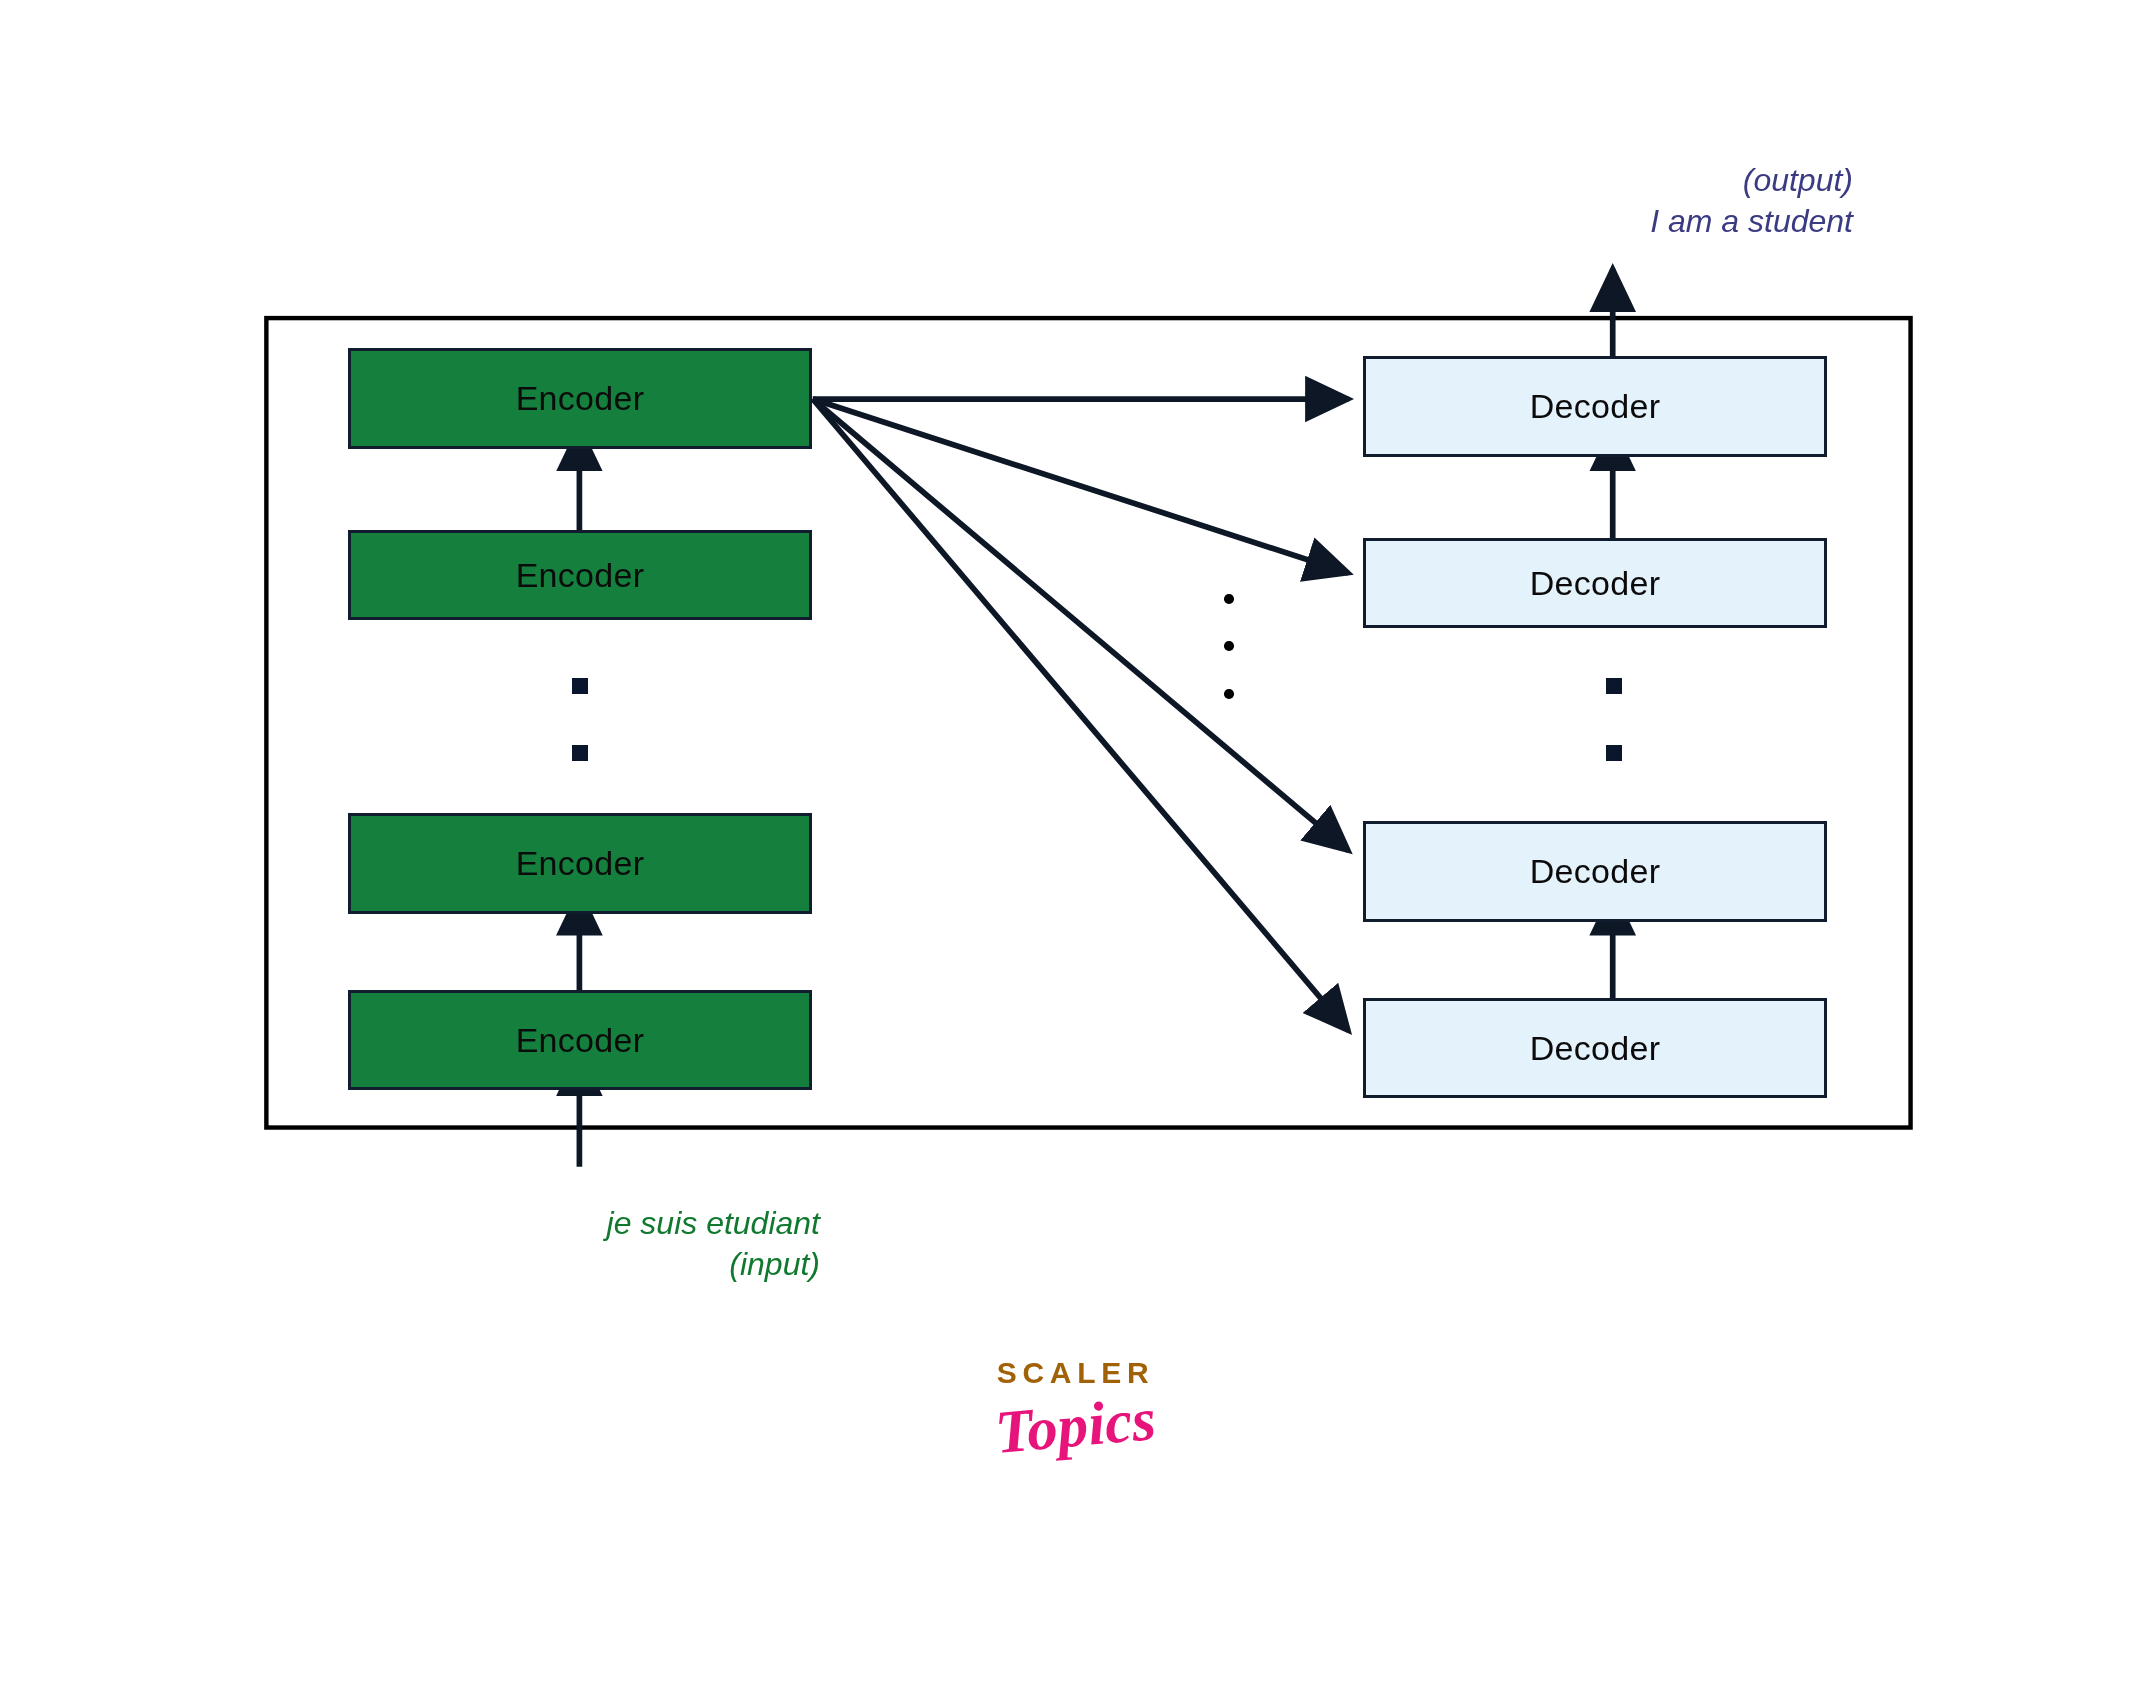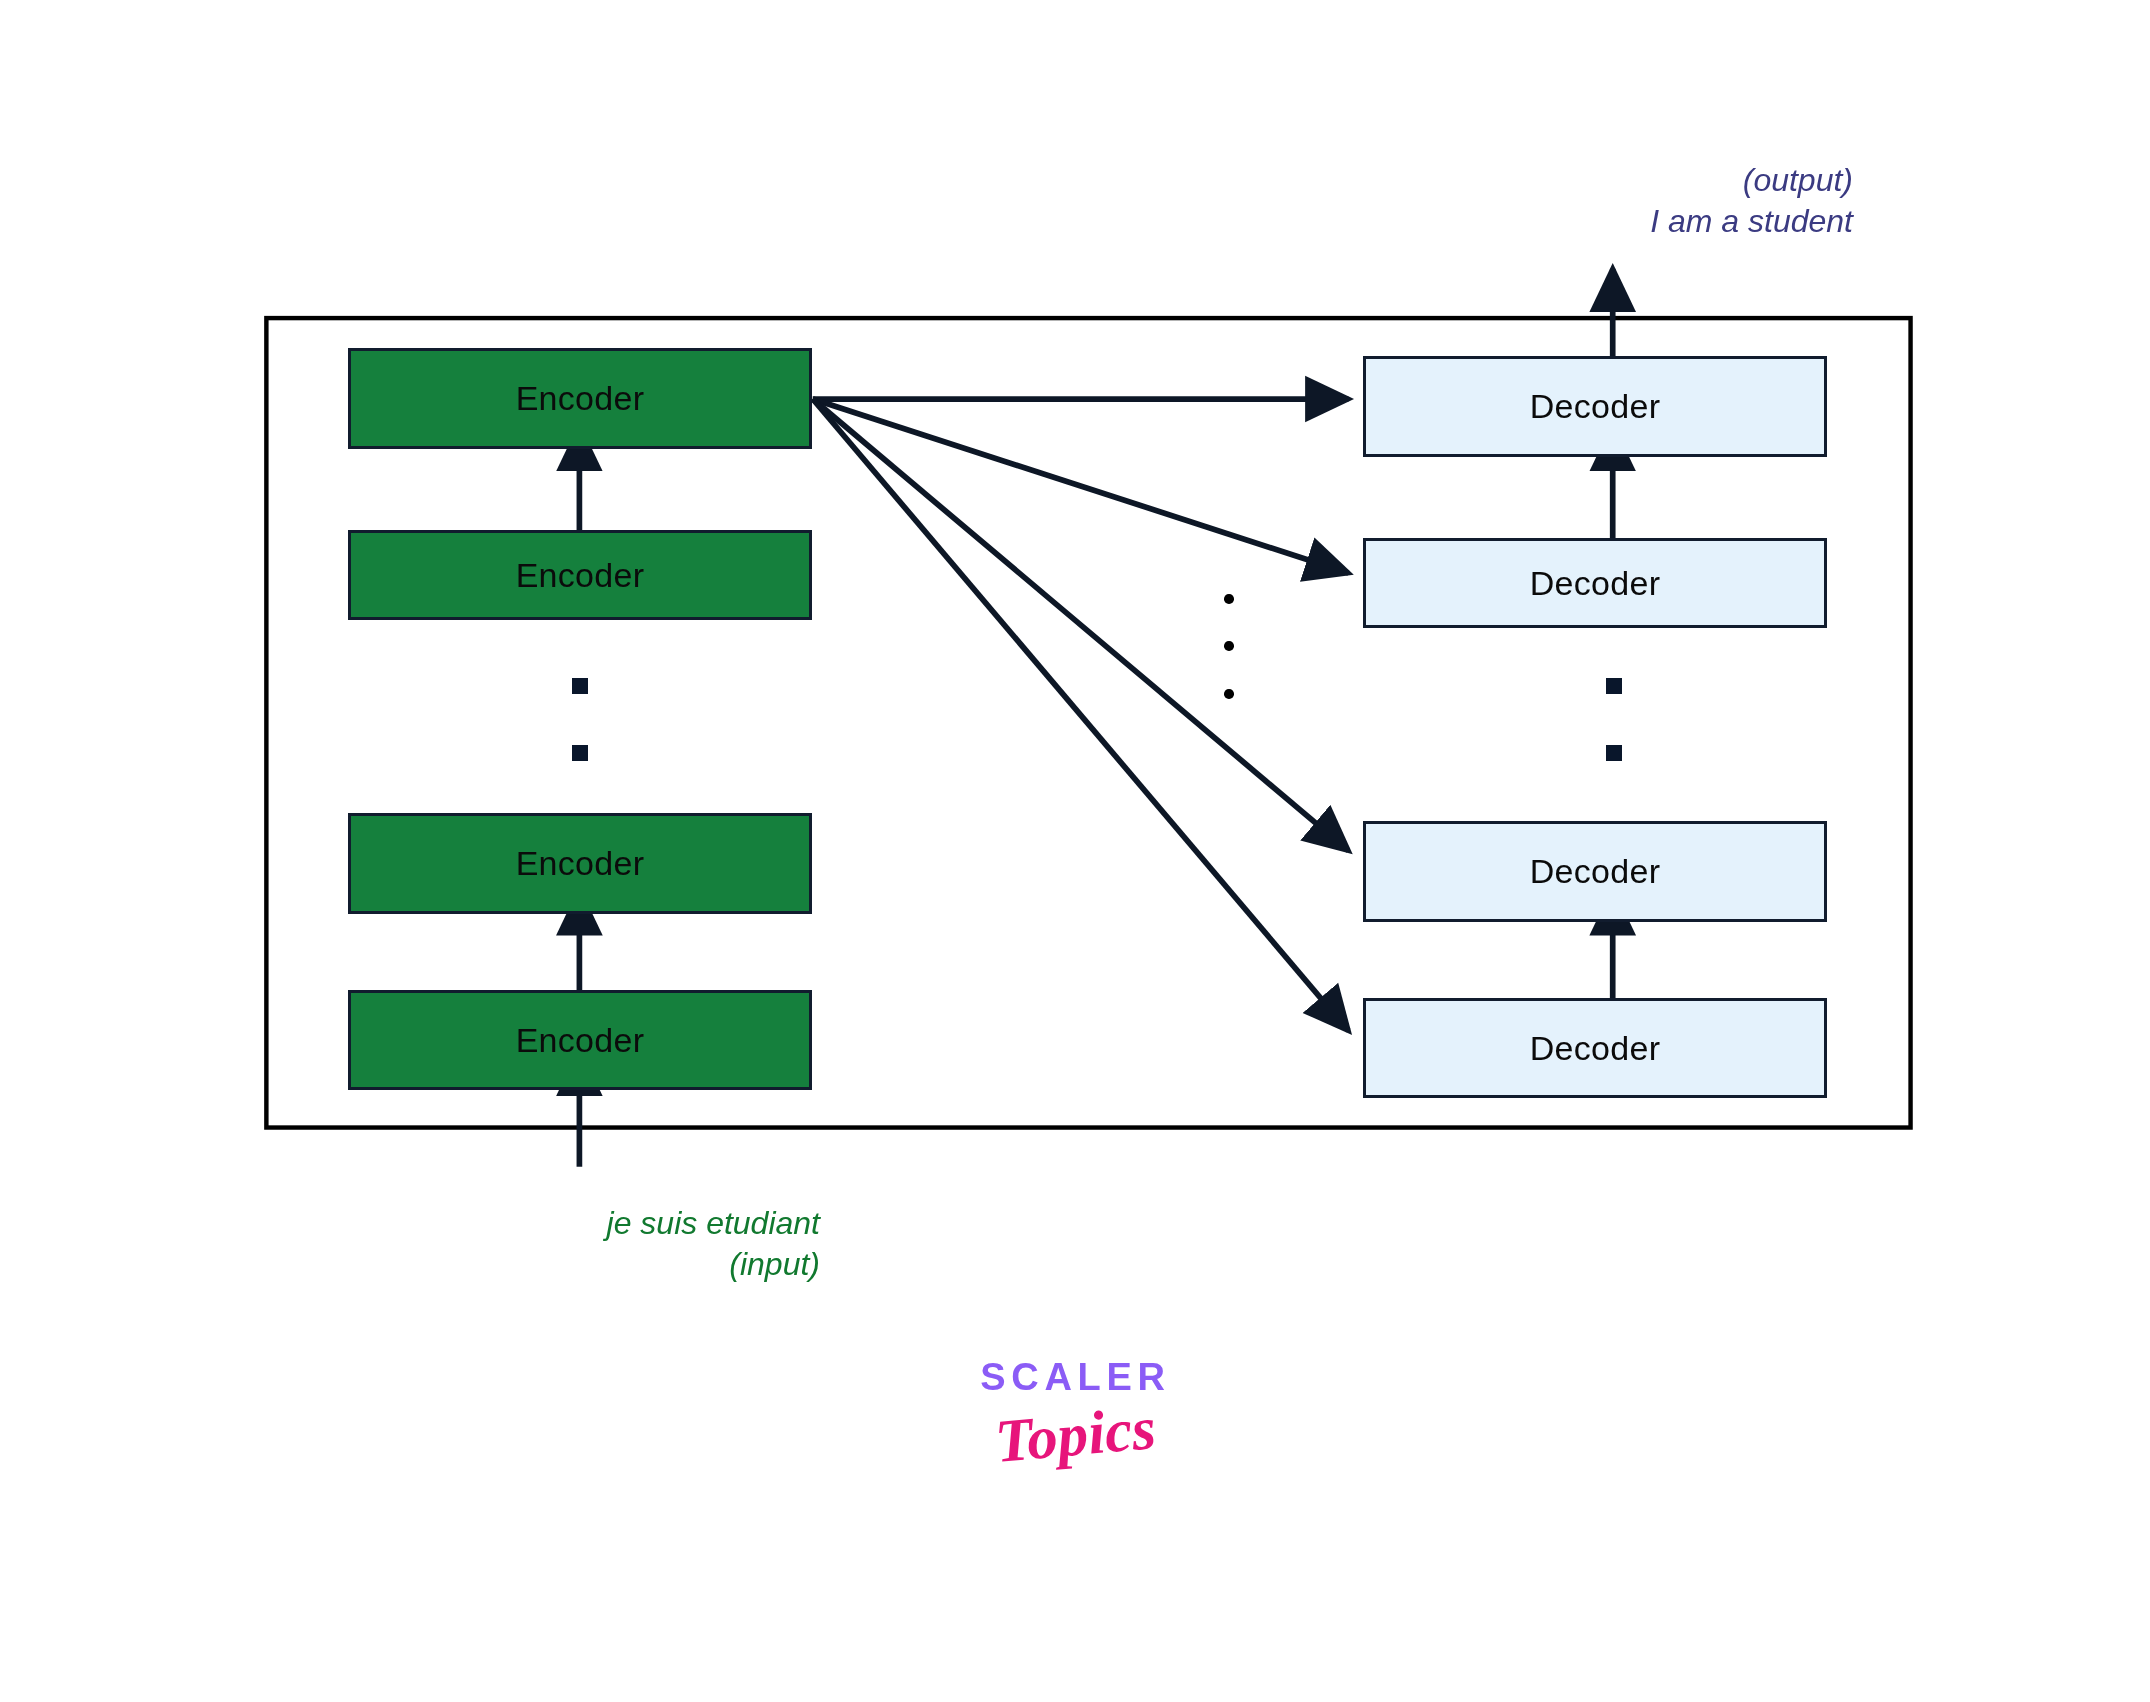--- a/index.html
+++ b/index.html
@@ -65,24 +65,24 @@
   .io-input  { color: #11792f; }
 
   #brand {
     position: absolute;
     left: 0;
     top: 1356px;
     width: 2151px;
     text-align: center;
   }
   #brand-scaler {
-    font-size: 38px;
+    font-size: 30px;
     font-weight: bold;
     letter-spacing: 5.7px;
-    color: #8b5cf6;
+    color: #a16207;
     font-family: "Liberation Sans", sans-serif;
   }
   #brand-topics {
     margin-top: 1.3px;
     font-size: 61px;
     font-style: italic;
     font-weight: bold;
     color: #e7157b;
     font-family: "Liberation Serif", serif;
     transform: rotate(-5deg);

